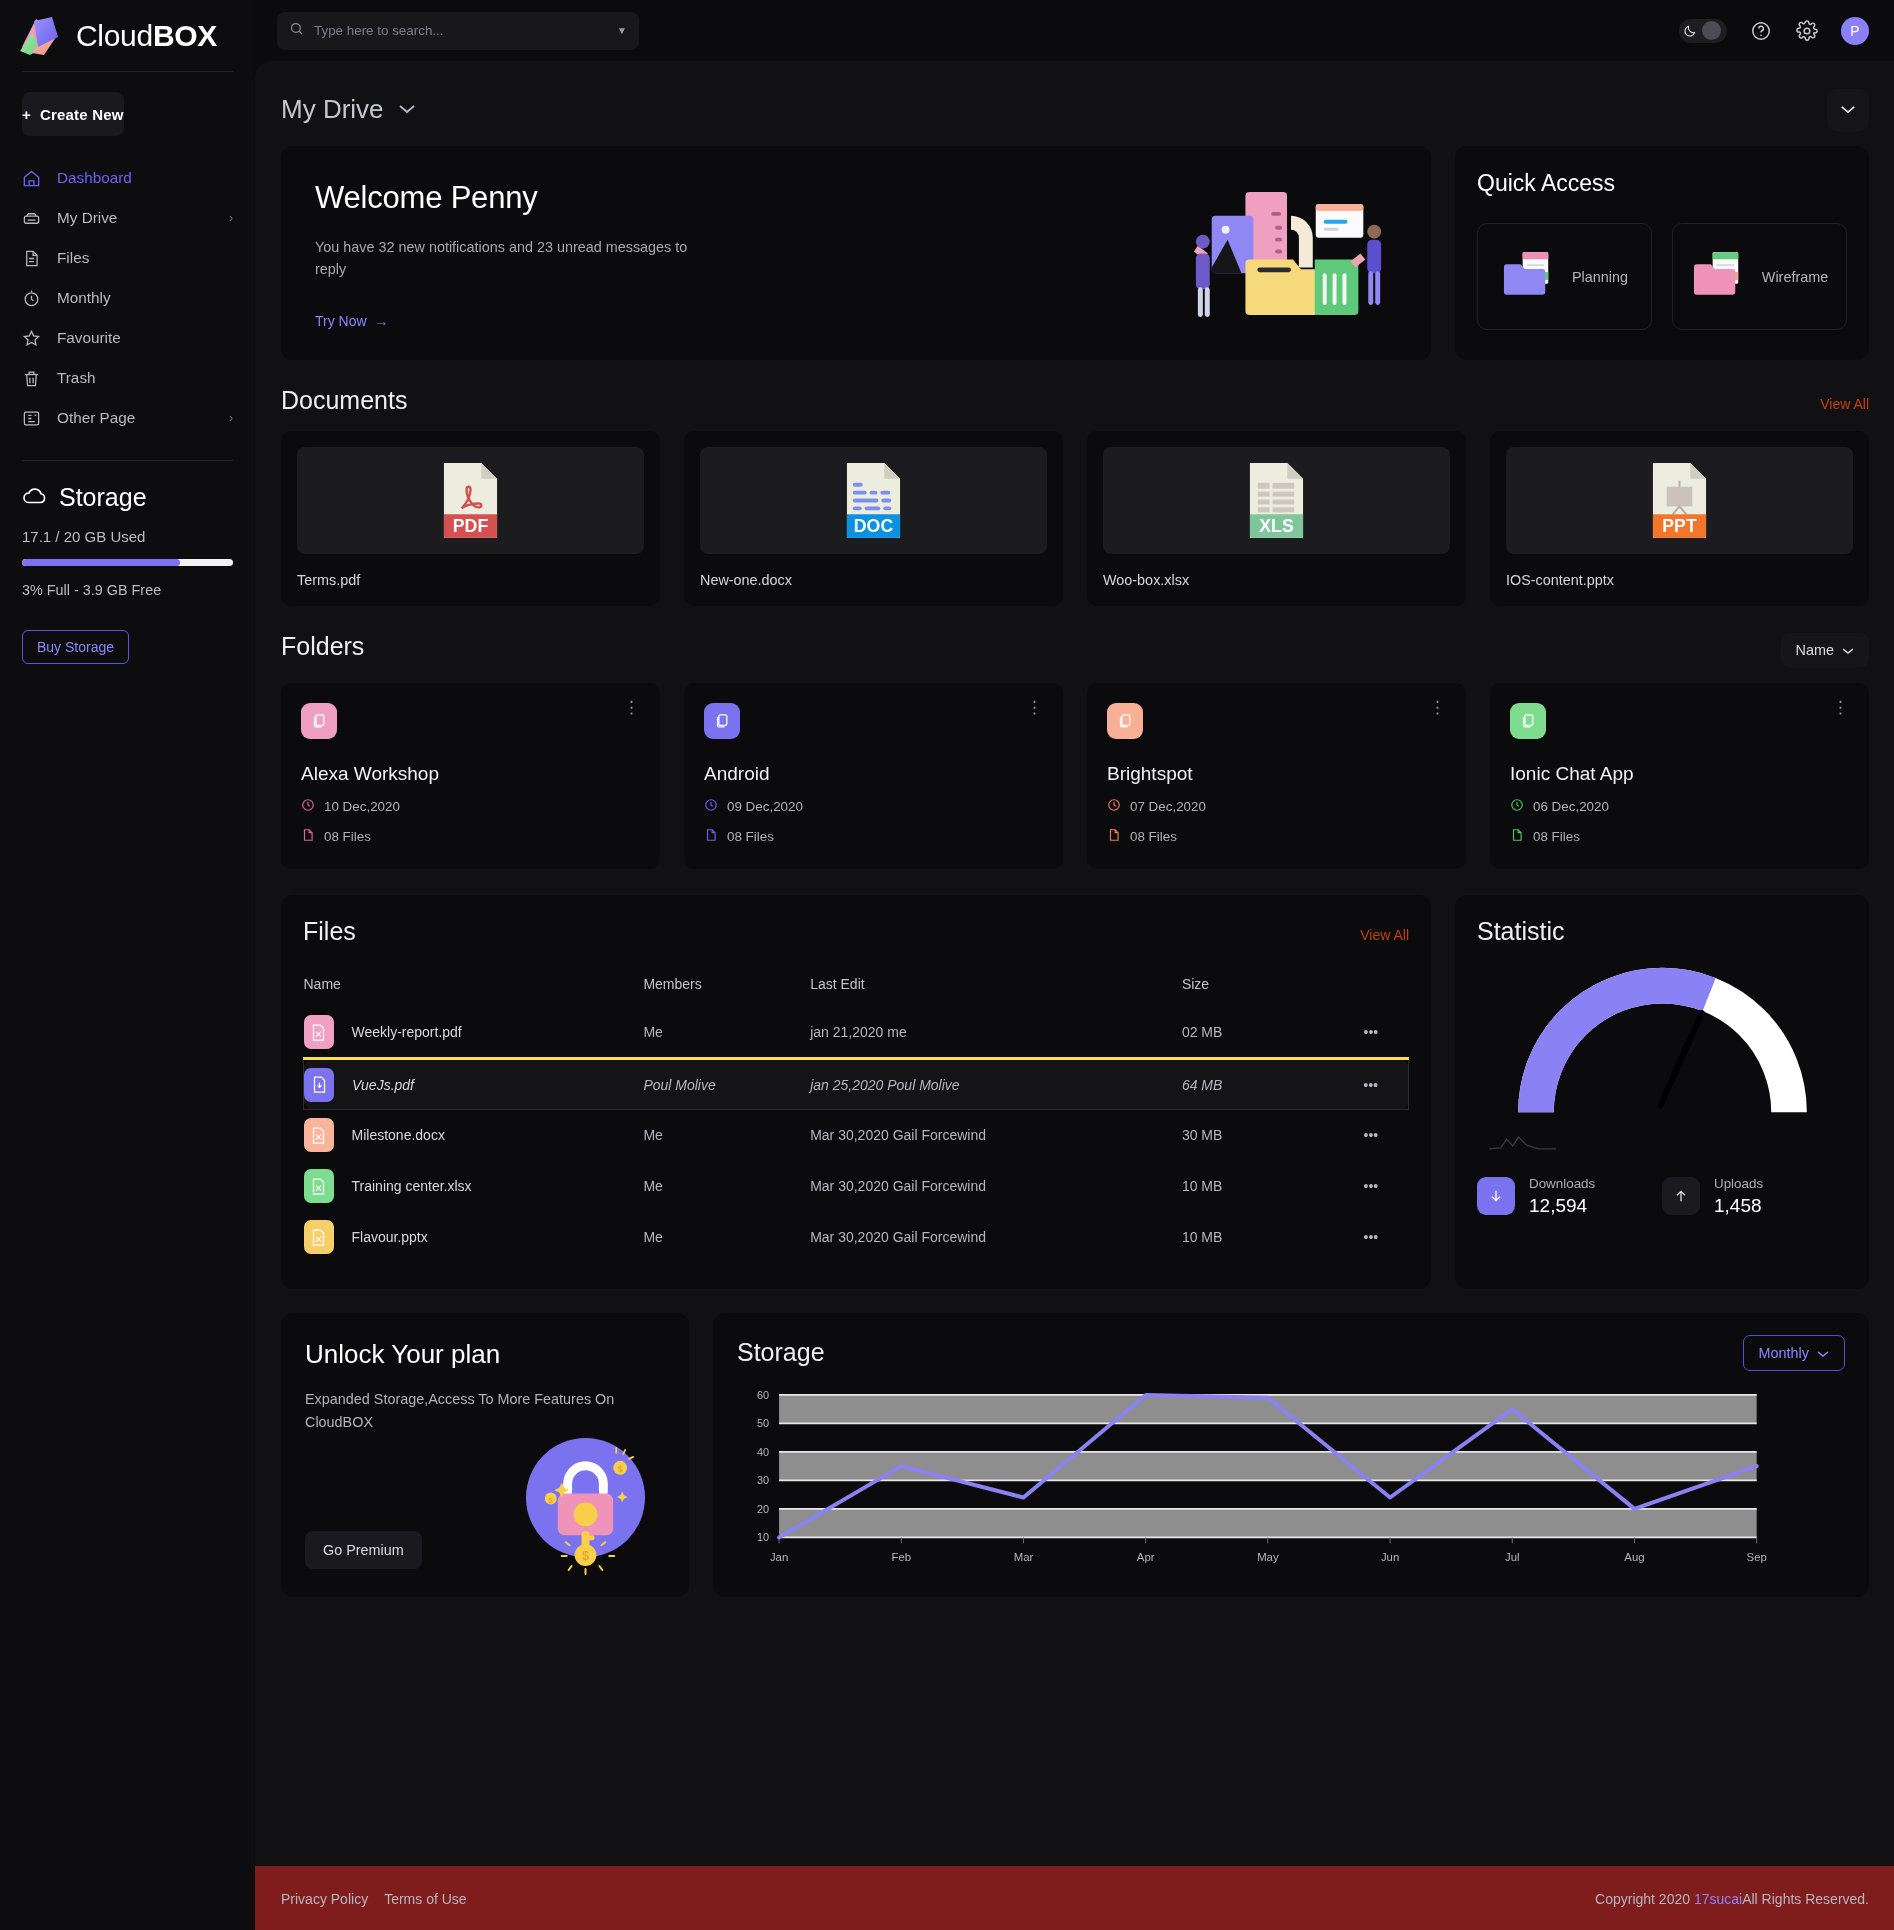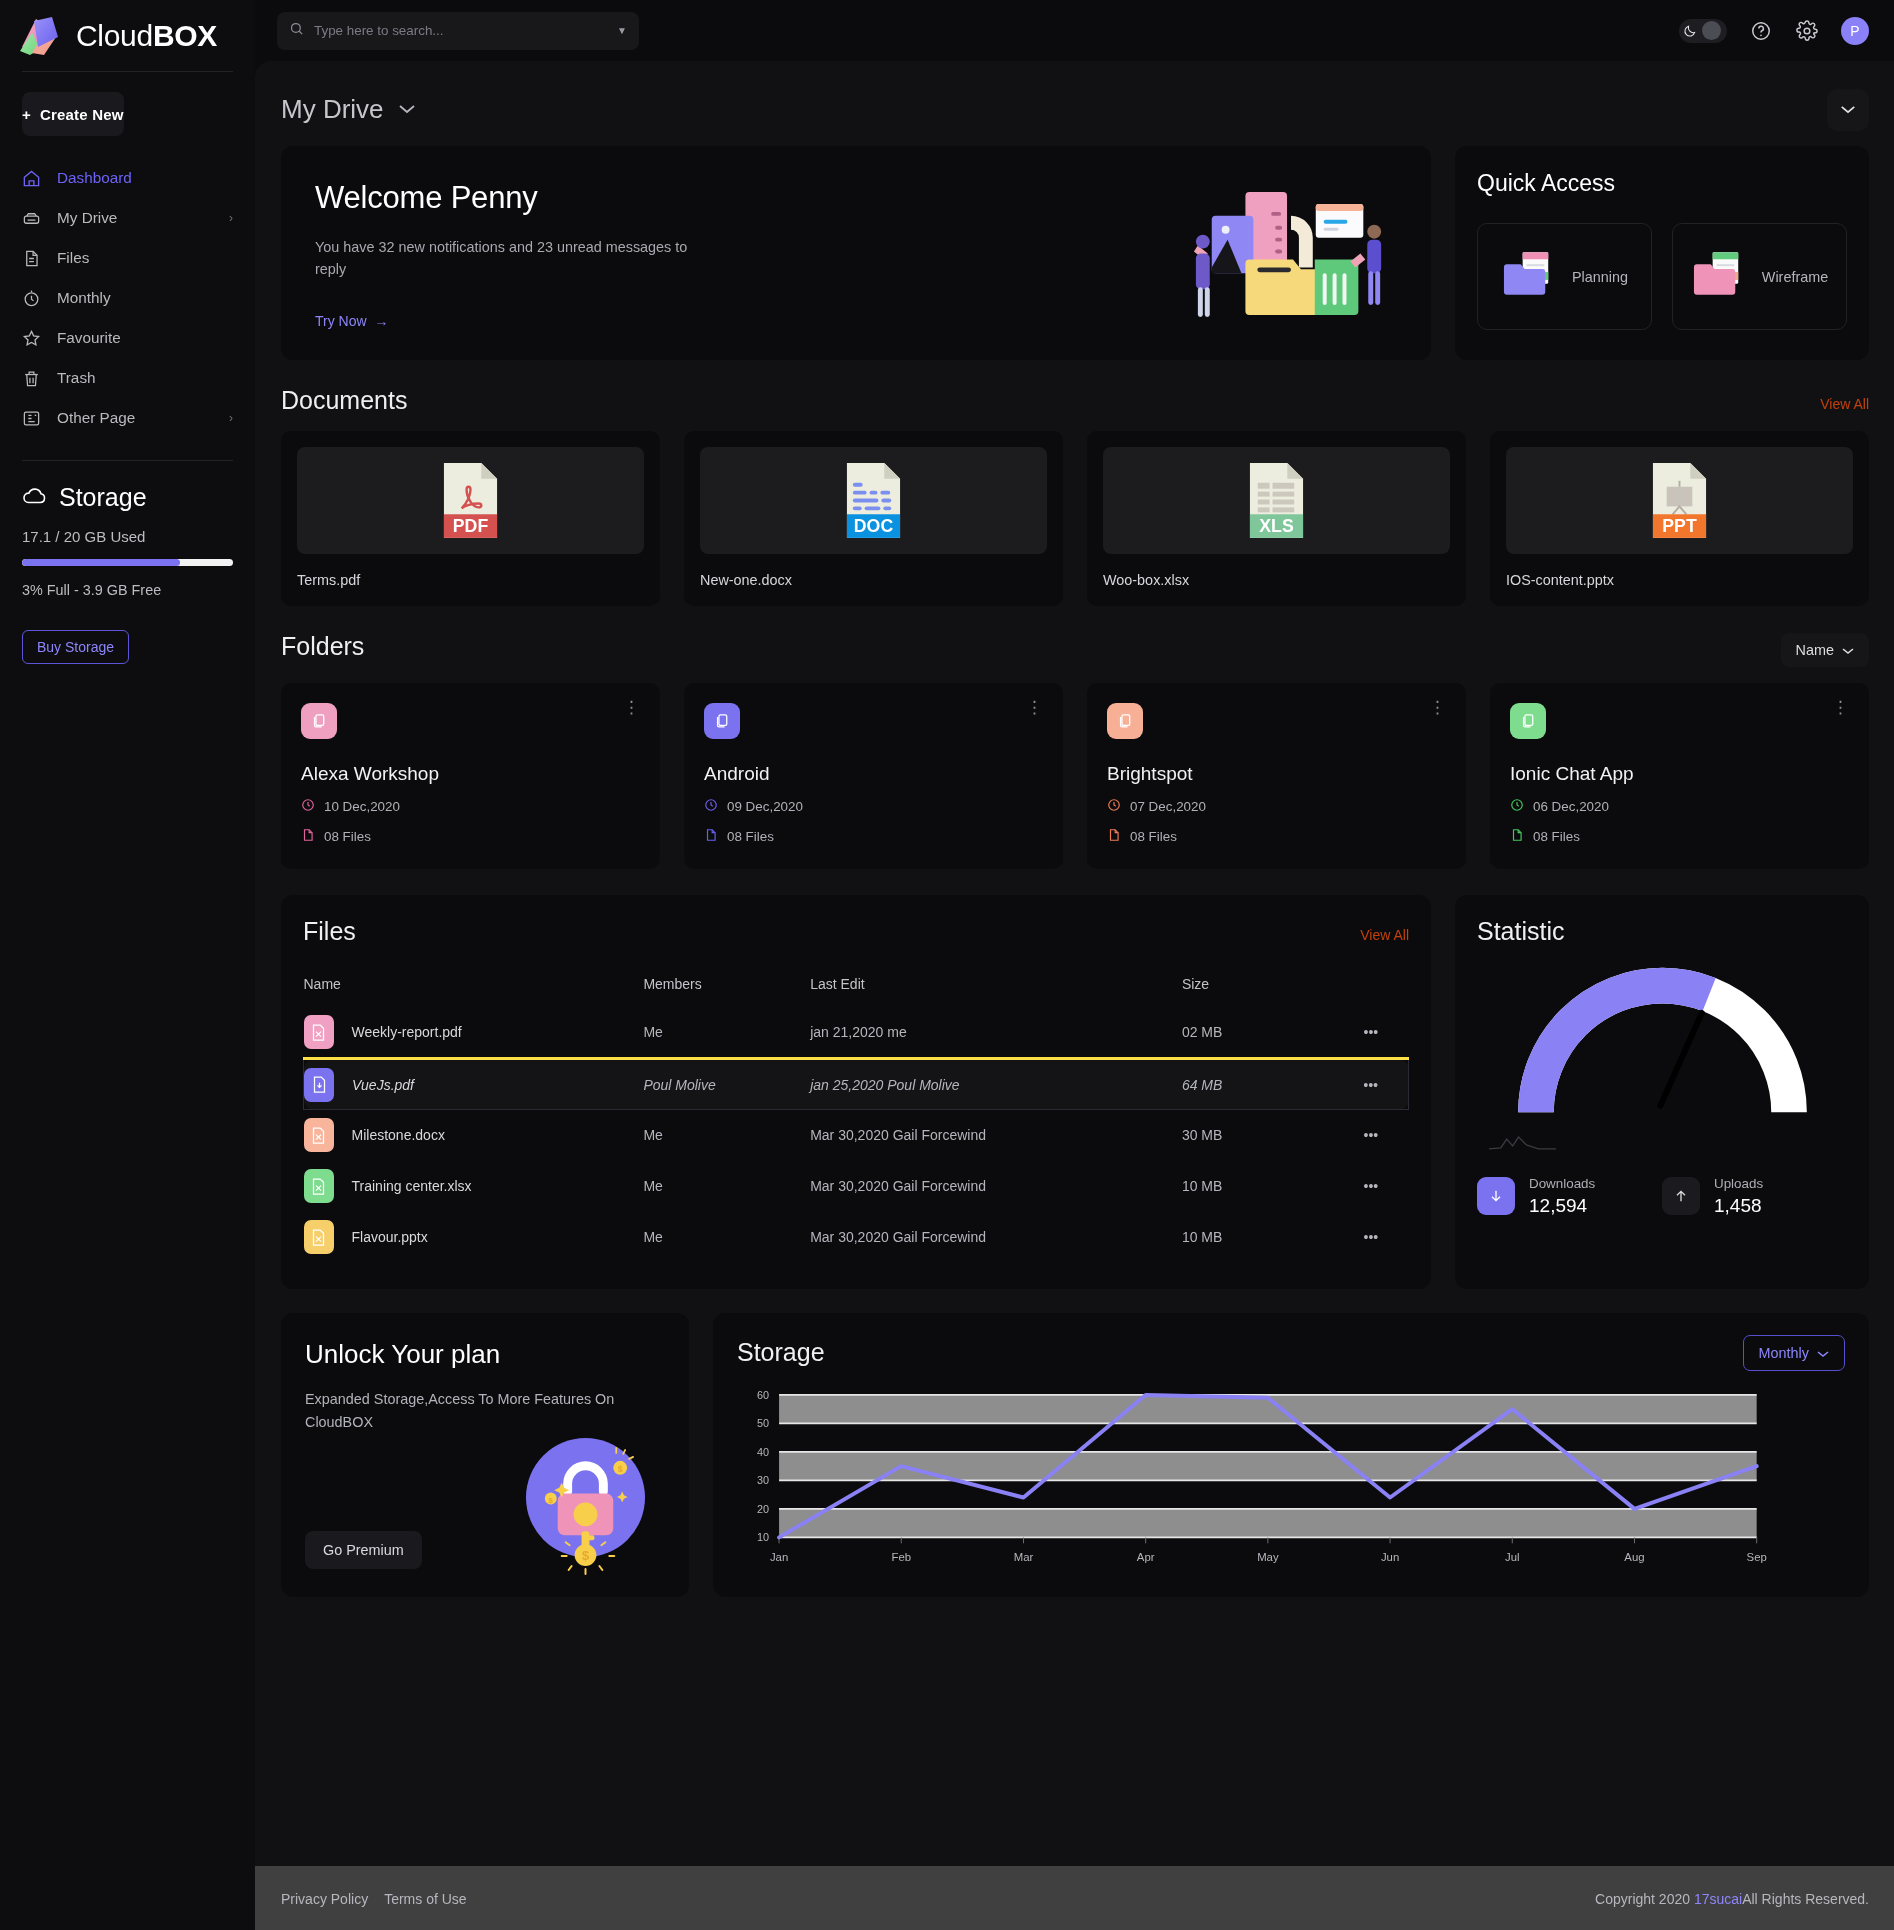--- a/index.html
+++ b/index.html
@@ -198,21 +198,21 @@
   .monthly-pill {
     margin-left: auto; border: 1px solid #564fd0; border-radius: 7px;
     color: #8d86fb; font-size: 14.4px; padding: 9px 15px; cursor: pointer;
     display: flex; gap: 8px; align-items: center; background: transparent; font-family: inherit;
   }
   .chart-area { margin-top: 16px; }
 
   
   .footer {
     height: 65px; display: flex; align-items: center;
-    padding: 0 26px 0 26px; background: #404040; font-size: 14px; color: #b6b6be;
+    padding: 0 26px 0 26px; background: #7f1d1d; font-size: 14px; color: #b6b6be;
   }
   .footer .links { display: flex; gap: 16px; }
   .footer .links span { cursor: pointer; }
   .footer .copy { margin-left: auto; }
   .footer .copy a { color: #8d86fb; text-decoration: none; cursor: pointer; }
 </style>
 </head>
 <body>
 
 <div class="app">

